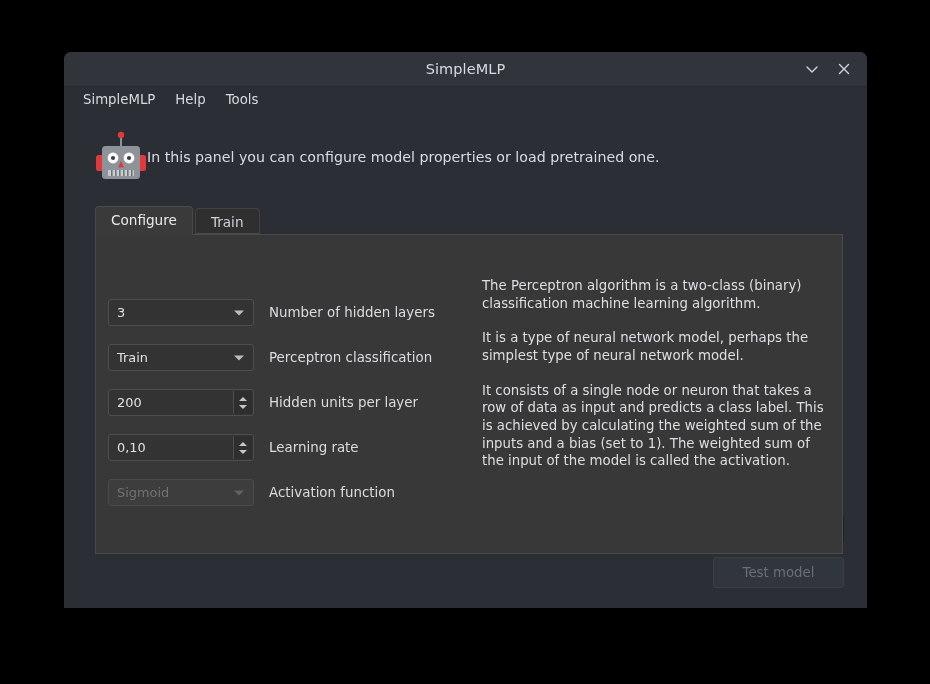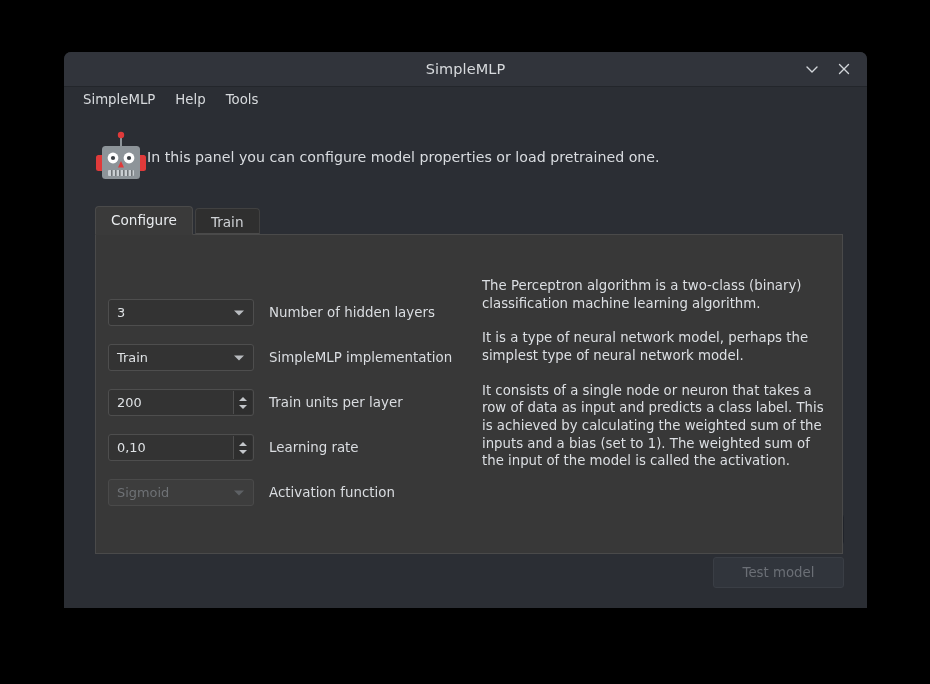--- a/index.html
+++ b/index.html
@@ -354,32 +354,32 @@
             <span class="combo-arrow"></span>
           </div>
           <div class="field-label">Number of hidden layers</div>
         </div>
 
         <div class="form-row">
           <div class="field">
             <div class="field-value">Train</div>
             <span class="combo-arrow"></span>
           </div>
-          <div class="field-label">SimpleMLP implementation</div>
+          <div class="field-label">Perceptron classification</div>
         </div>
 
         <div class="form-row">
           <div class="field">
             <div class="field-value">200</div>
             <span class="spin-box">
               <span class="spin-up"></span>
               <span class="spin-down"></span>
             </span>
           </div>
-          <div class="field-label">Train units per layer</div>
+          <div class="field-label">Hidden units per layer</div>
         </div>
 
         <div class="form-row">
           <div class="field">
             <div class="field-value">0,10</div>
             <span class="spin-box">
               <span class="spin-up"></span>
               <span class="spin-down"></span>
             </span>
           </div>

